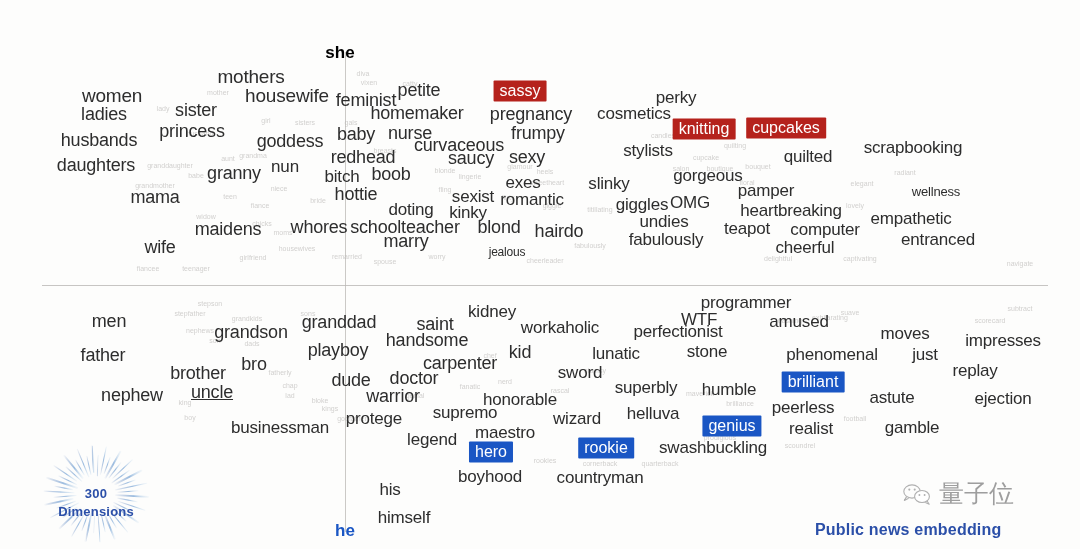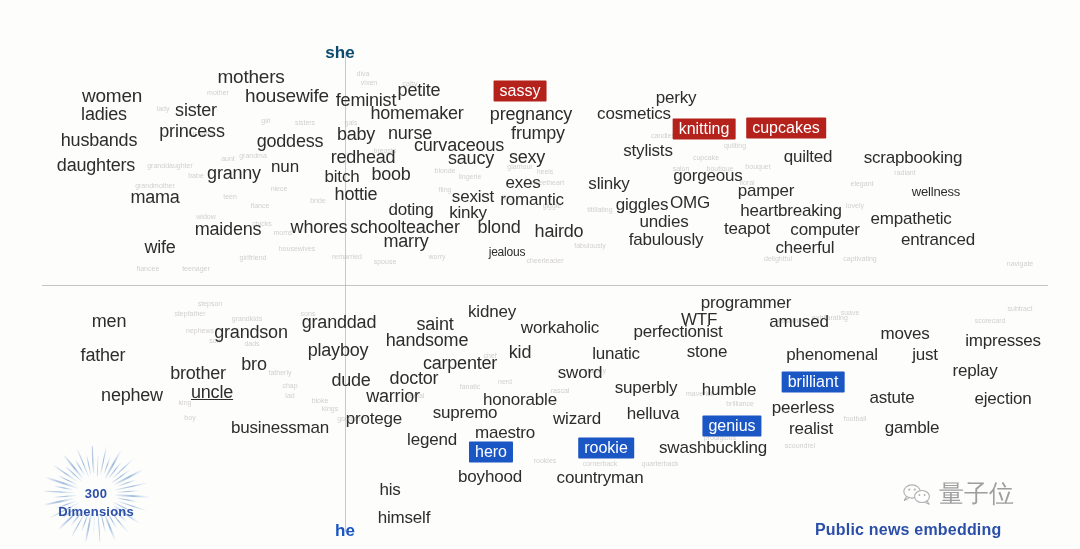--- a/index.html
+++ b/index.html
@@ -64,21 +64,21 @@
   .word.badge.red  { background: #b5221c; }
   .word.badge.blue { background: #1a56c4; }
 
   .axis-label {
     position: absolute;
     white-space: nowrap;
     font-weight: 700;
     transform: translate(-50%, -50%);
     line-height: 1;
   }
-  .axis-label.she { color: #0c4a6e; }
+  .axis-label.she { color: #000000; }
   .axis-label.he  { color: #1a56c4; }
 
   
   #burst {
     position: absolute;
     left: 8px;
     top: 440px;
     width: 176px;
     height: 109px;
   }
@@ -246,21 +246,21 @@
       <div class="word" style="left: 417px; top: 113px; font-size: 18px;">homemaker</div>
       <div class="word" style="left: 531px; top: 114px; font-size: 18px;">pregnancy</div>
       <div class="word" style="left: 99px; top: 140px; font-size: 18px; text-align: center;">husbands</div>
       <div class="word" style="left: 192px; top: 131px; font-size: 18px;">princess</div>
       <div class="word" style="left: 290px; top: 141px; font-size: 18px;">goddess</div>
       <div class="word" style="left: 356px; top: 134px; font-size: 18px;">baby</div>
       <div class="word" style="left: 410px; top: 133px; font-size: 18px;">nurse</div>
       <div class="word" style="left: 538px; top: 133px; font-size: 18px;">frumpy</div>
       <div class="word badge red" style="left: 704px; top: 129px; font-size: 16px;">knitting</div>
       <div class="word badge red" style="left: 786px; top: 128px; font-size: 16px;">cupcakes</div>
-      <div class="word" style="left: 913px; top: 147px; font-size: 17px; margin-top: 10px;">scrapbooking</div>
+      <div class="word" style="left: 913px; top: 147px; font-size: 17px;">scrapbooking</div>
       <div class="word" style="left: 96px; top: 165px; font-size: 18px;">daughters</div>
       <div class="word" style="left: 285px; top: 166px; font-size: 17px;">nun</div>
       <div class="word" style="left: 363px; top: 157px; font-size: 18px;">redhead</div>
       <div class="word" style="left: 459px; top: 145px; font-size: 18px;">curvaceous</div>
       <div class="word" style="left: 471px; top: 158px; font-size: 18px;">saucy</div>
       <div class="word" style="left: 527px; top: 157px; font-size: 18px;">sexy</div>
       <div class="word" style="left: 648px; top: 150px; font-size: 17px;">stylists</div>
       <div class="word" style="left: 808px; top: 156px; font-size: 17px;">quilted</div>
       <div class="word" style="left: 234px; top: 173px; font-size: 18px;">granny</div>
       <div class="word" style="left: 342px; top: 176px; font-size: 17px;">bitch</div>

